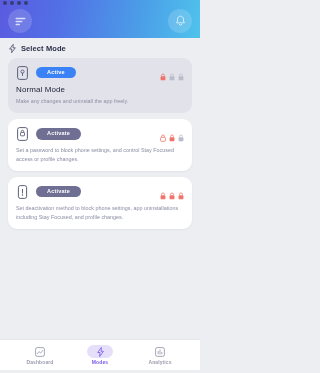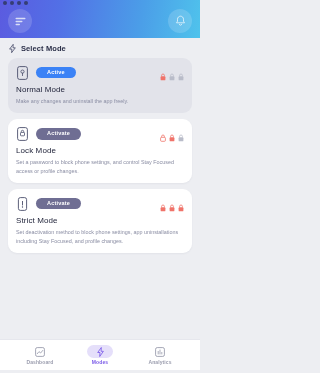--- a/index.html
+++ b/index.html
@@ -254,21 +254,20 @@
       <div class="card-top">
         <span class="mode-icon">
           <svg width="11" height="14" viewBox="0 0 11 14">
             <rect x="0.6" y="0.6" width="9.8" height="12.8" rx="2" fill="none" stroke="#4A4E6B" stroke-width="0.9"></rect>
             <rect x="3.5" y="5.4" width="4" height="3.4" rx="0.7" fill="none" stroke="#4A4E6B" stroke-width="0.8"></rect>
             <path d="M4.3 5.4V4.5a1.2 1.2 0 0 1 2.4 0v0.9" stroke="#4A4E6B" stroke-width="0.8" fill="none"></path>
           </svg>
         </span>
         <span class="pill inactive">Activate</span>
       </div>
-      <div class="card-title">Lock Mode</div>
       <div class="card-desc">Set a password to block phone settings, and control Stay Focused access or profile changes.</div>
     </div>
 
     <div class="card">
       <div class="locks">
         <span>
           <svg width="6" height="8" viewBox="0 0 6 8">
             <path d="M1.6 3.4V2.4a1.4 1.4 0 0 1 2.8 0v1" stroke="#F0736A" stroke-width="0.75" fill="none"></path>
             <rect x="0.6" y="3.3" width="4.8" height="4" rx="0.9" fill="#F0736A"></rect>
           </svg>
@@ -289,21 +288,20 @@
       <div class="card-top">
         <span class="mode-icon">
           <svg width="11" height="14" viewBox="0 0 11 14">
             <rect x="1.4" y="0.6" width="8.2" height="12.8" rx="2" fill="none" stroke="#4A4E6B" stroke-width="0.9"></rect>
             <path d="M5.5 4.4v3.6" stroke="#4A4E6B" stroke-width="0.9" stroke-linecap="round"></path>
             <circle cx="5.5" cy="10" r="0.65" fill="#4A4E6B"></circle>
           </svg>
         </span>
         <span class="pill inactive">Activate</span>
       </div>
-      <div class="card-title">Strict Mode</div>
       <div class="card-desc">Set deactivation method to block phone settings, app uninstallations including Stay Focused, and profile changes.</div>
     </div>
 
   </div>
 
   <div class="bottomnav">
 
     <div class="nav-item">
       <span class="nav-ico-wrap">
         <span>

